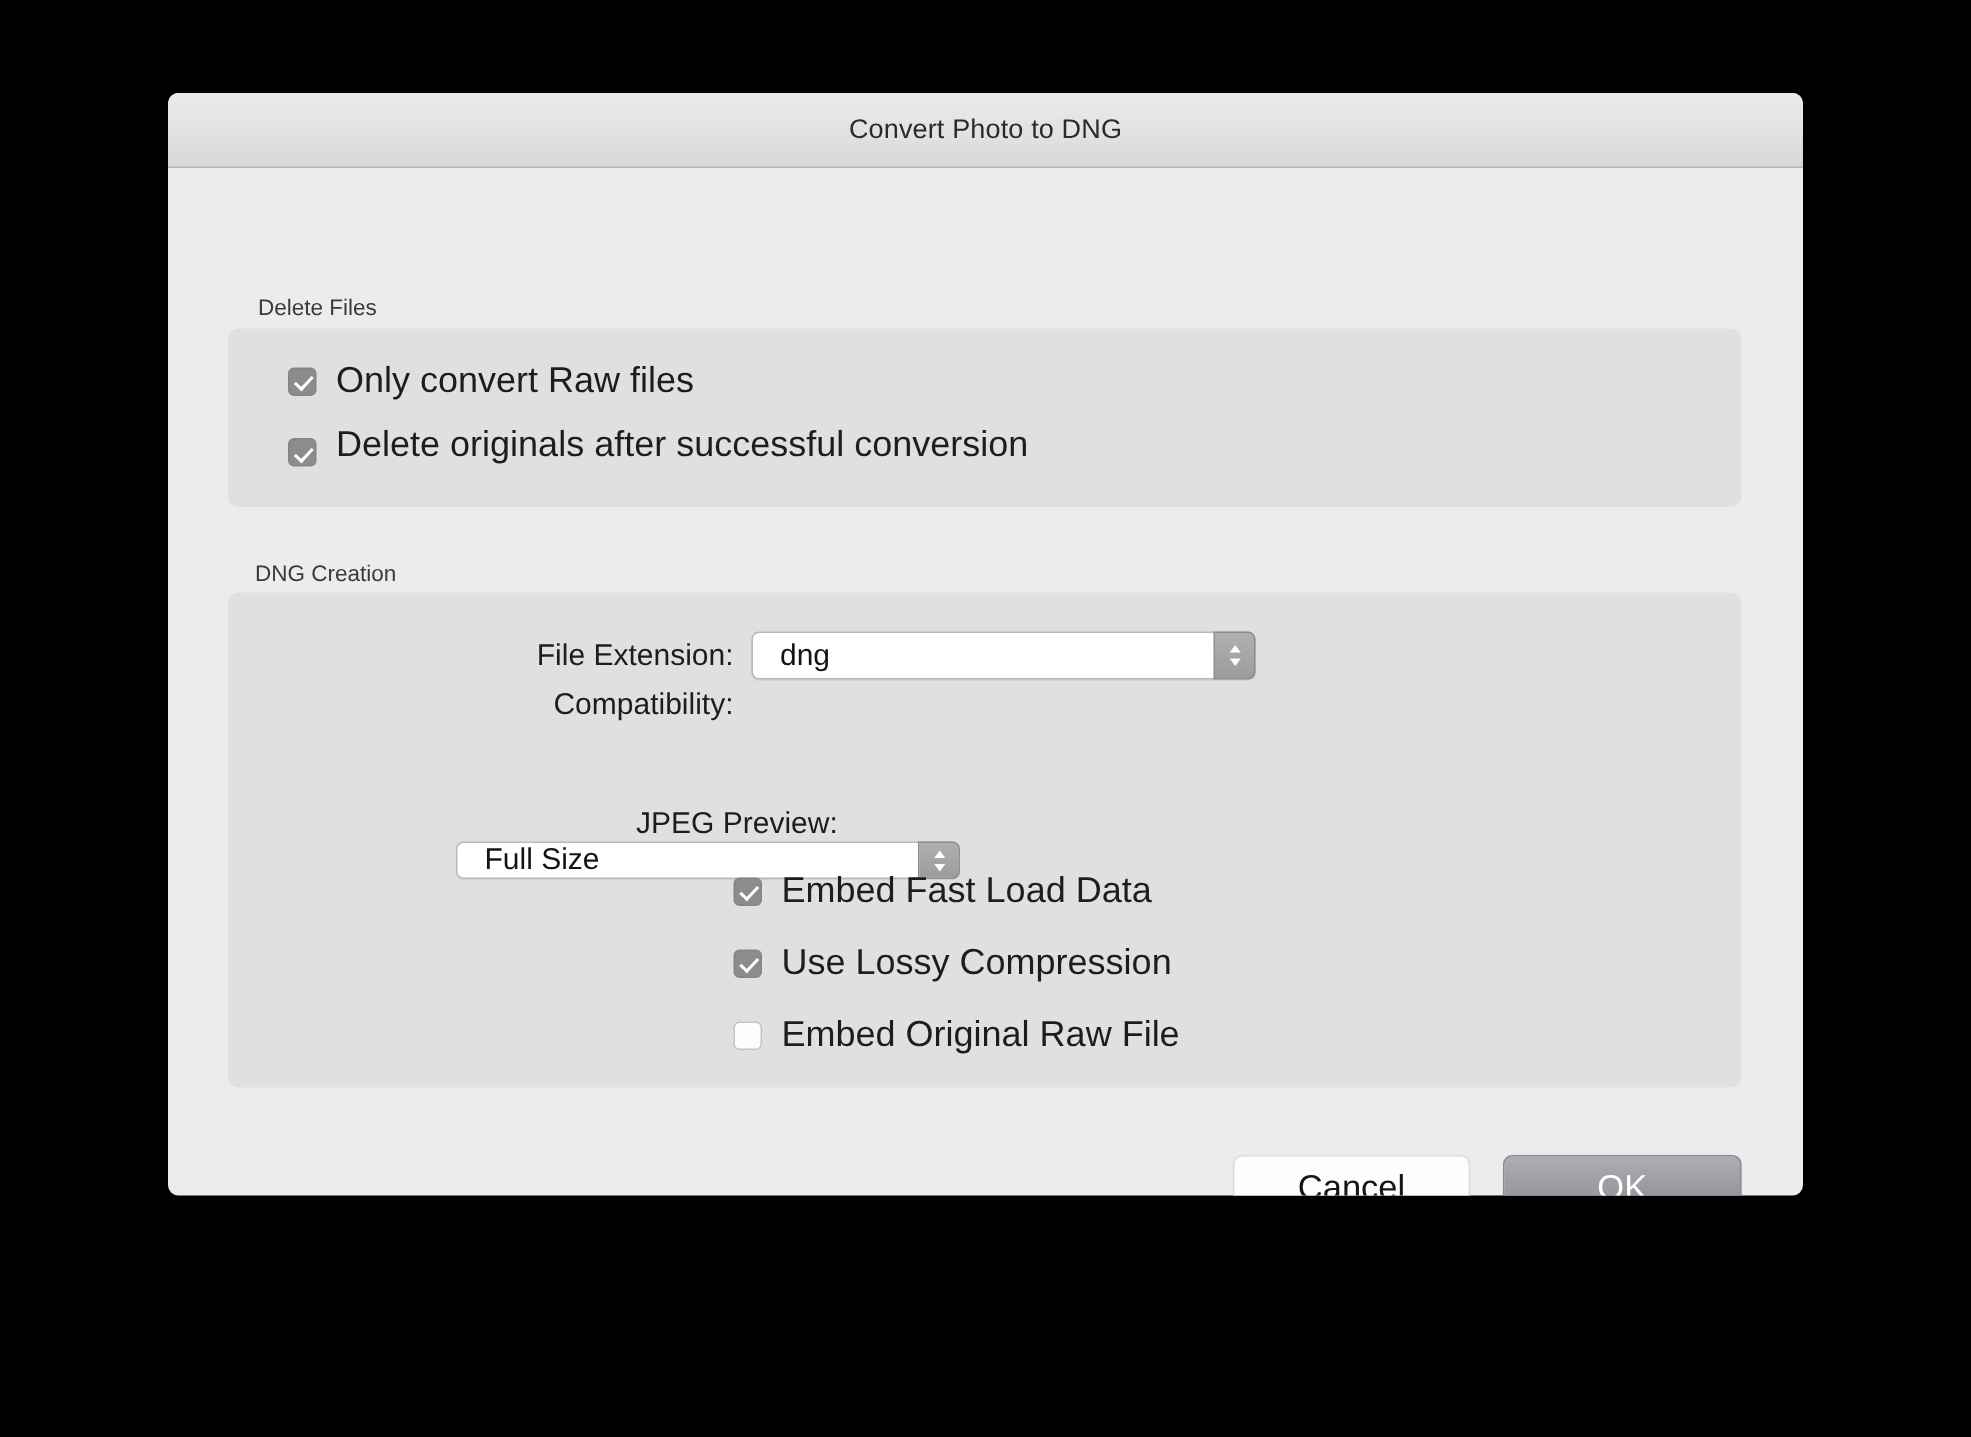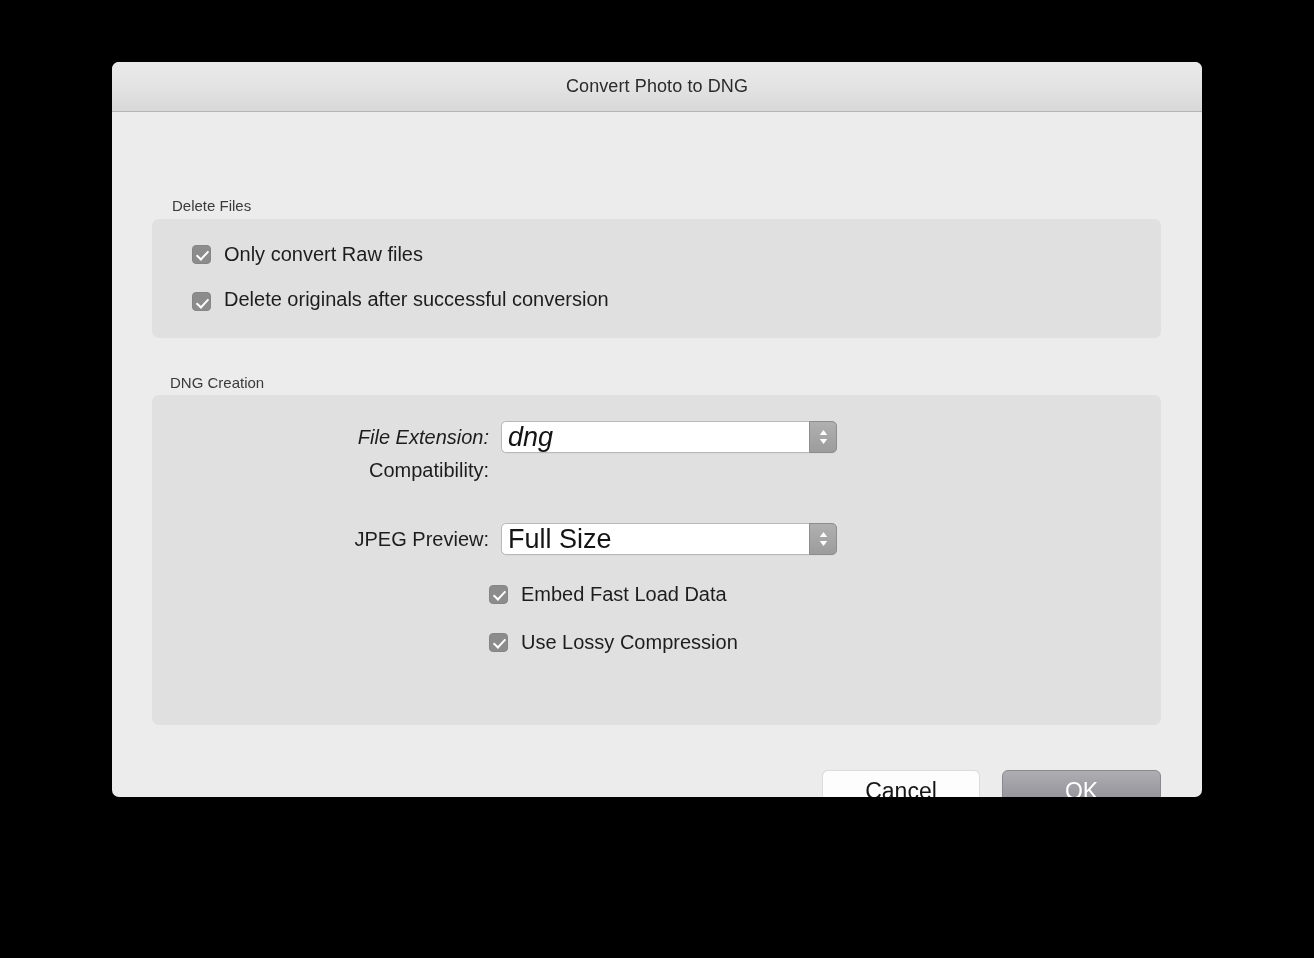--- a/index.html
+++ b/index.html
@@ -96,21 +96,21 @@
     position: absolute;
     left: 5.5px;
     top: 2.5px;
     width: 5px;
     height: 10px;
     border: solid #ffffff;
     border-width: 0 2.2px 2.2px 0;
     transform: rotate(43deg);
   }
   .checkrow-label {
-    font-size: 20px;
+    font-size: 24px;
     color: #1d1d1d;
     margin-left: 13px;
     white-space: nowrap;
   }
 
   
   .formrow {
     position: absolute;
     display: flex;
     align-items: center;
@@ -130,23 +130,23 @@
     border-radius: 5px;
     background: #ffffff;
     border: 1px solid #b9b9b9;
     box-sizing: border-box;
     display: flex;
     align-items: center;
     position: relative;
     box-shadow: 0 0.5px 0.5px rgba(0,0,0,0.06);
   }
   .popup-value {
-    font-size: 27px;
+    font-size: 20px;
     color: #141414;
-    padding-left: 6px;
+    padding-left: 18px;
     white-space: nowrap;
     overflow: hidden;
   }
   .popup-arrows {
     position: absolute;
     right: -1px;
     top: -1px;
     bottom: -1px;
     width: 28px;
     border-radius: 0 5px 5px 0;
@@ -210,38 +210,38 @@
     </div>
 
     <div class="checkrow" style="left:80px; top:177px;align-items:flex-end;">
       <span class="checkbox on"></span>
       <span class="checkrow-label">Delete originals after successful conversion</span>
     </div>
 
     <div class="group-label dng">DNG Creation</div>
     <div class="group-box dng"></div>
 
-    <div class="formrow" style="left:192px; top:309px;font-style:italic;">
+    <div class="formrow" style="left:192px; top:309px;">
       <span class="formrow-label">File Extension:</span>
       <div class="popup">
         <span class="popup-value">dng</span>
         <span class="popup-arrows">
           <svg width="13" height="20" viewBox="0 0 13 20">
             <path d="M6.5 3 L10.2 8 H2.8 Z" fill="#ffffff"></path>
             <path d="M6.5 17 L10.2 12 H2.8 Z" fill="#ffffff"></path>
           </svg>
         </span>
       </div>
     </div>
 
     <div class="formrow" style="left:192px; top:342px;gap:20px;">
       <span class="formrow-label">Compatibility:</span>
     </div>
 
-    <div class="formrow" style="left:192px; top:411px;">
+    <div class="formrow" style="left:192px; top:426px;flex-direction:column;">
       <span class="formrow-label">JPEG Preview:</span>
       <div class="popup">
         <span class="popup-value">Full Size</span>
         <span class="popup-arrows">
           <svg width="13" height="20" viewBox="0 0 13 20">
             <path d="M6.5 3 L10.2 8 H2.8 Z" fill="#ffffff"></path>
             <path d="M6.5 17 L10.2 12 H2.8 Z" fill="#ffffff"></path>
           </svg>
         </span>
       </div>
@@ -250,18 +250,22 @@
     <div class="checkrow" style="left:377px; top:471px;">
       <span class="checkbox on"></span>
       <span class="checkrow-label">Embed Fast Load Data</span>
     </div>
 
     <div class="checkrow" style="left:377px; top:519px;">
       <span class="checkbox on"></span>
       <span class="checkrow-label">Use Lossy Compression</span>
     </div>
 
+    <div class="checkrow" style="left:377px; top:567px;">
+      <span class="checkbox off"></span>
+      <span class="checkrow-label">Embed Original Raw File</span>
+    </div>
 
     <div class="btn btn-cancel">Cancel</div>
     <div class="btn btn-ok">OK</div>
 
   </div>
 </div>
 
 </body></html>

